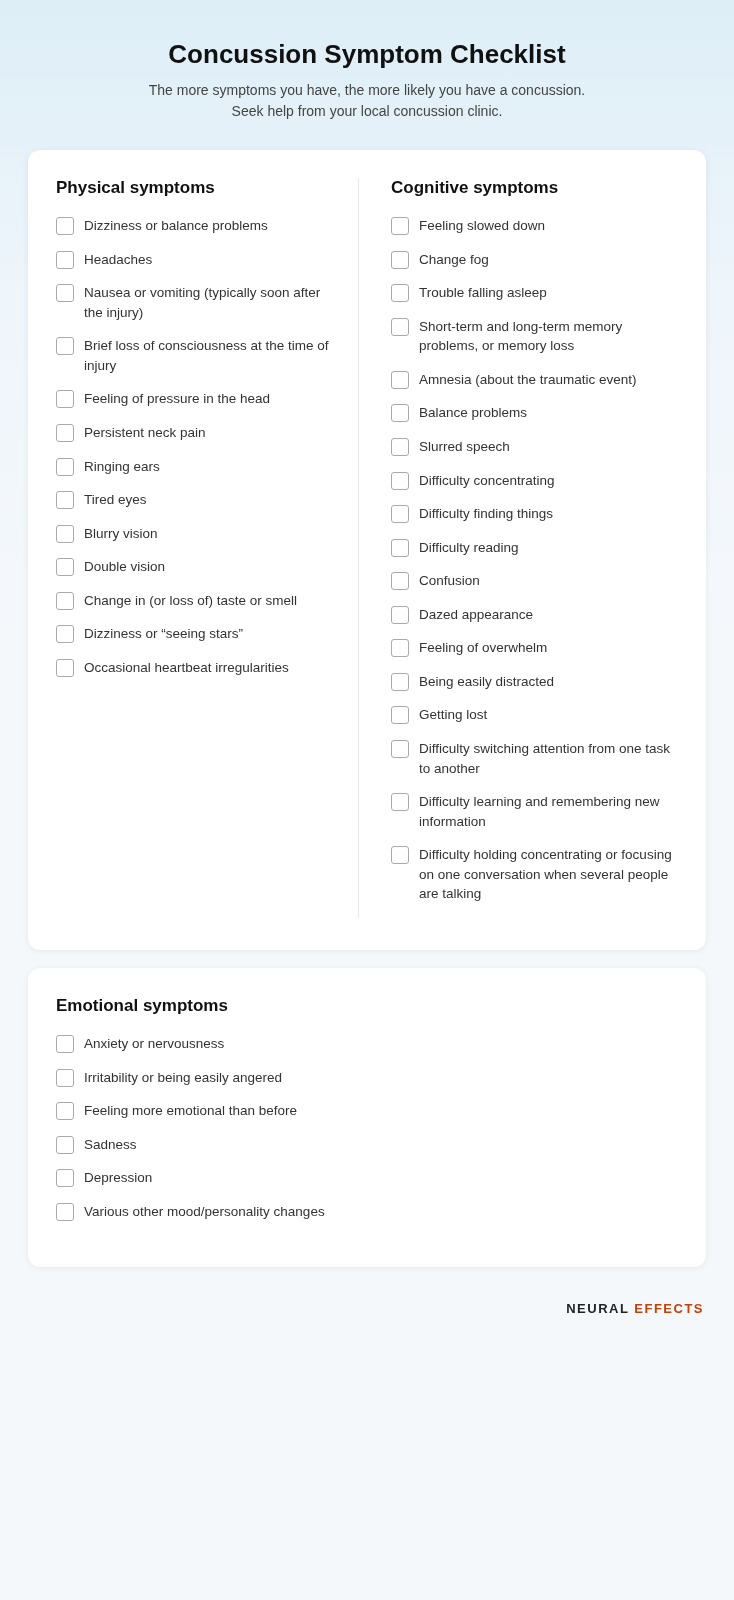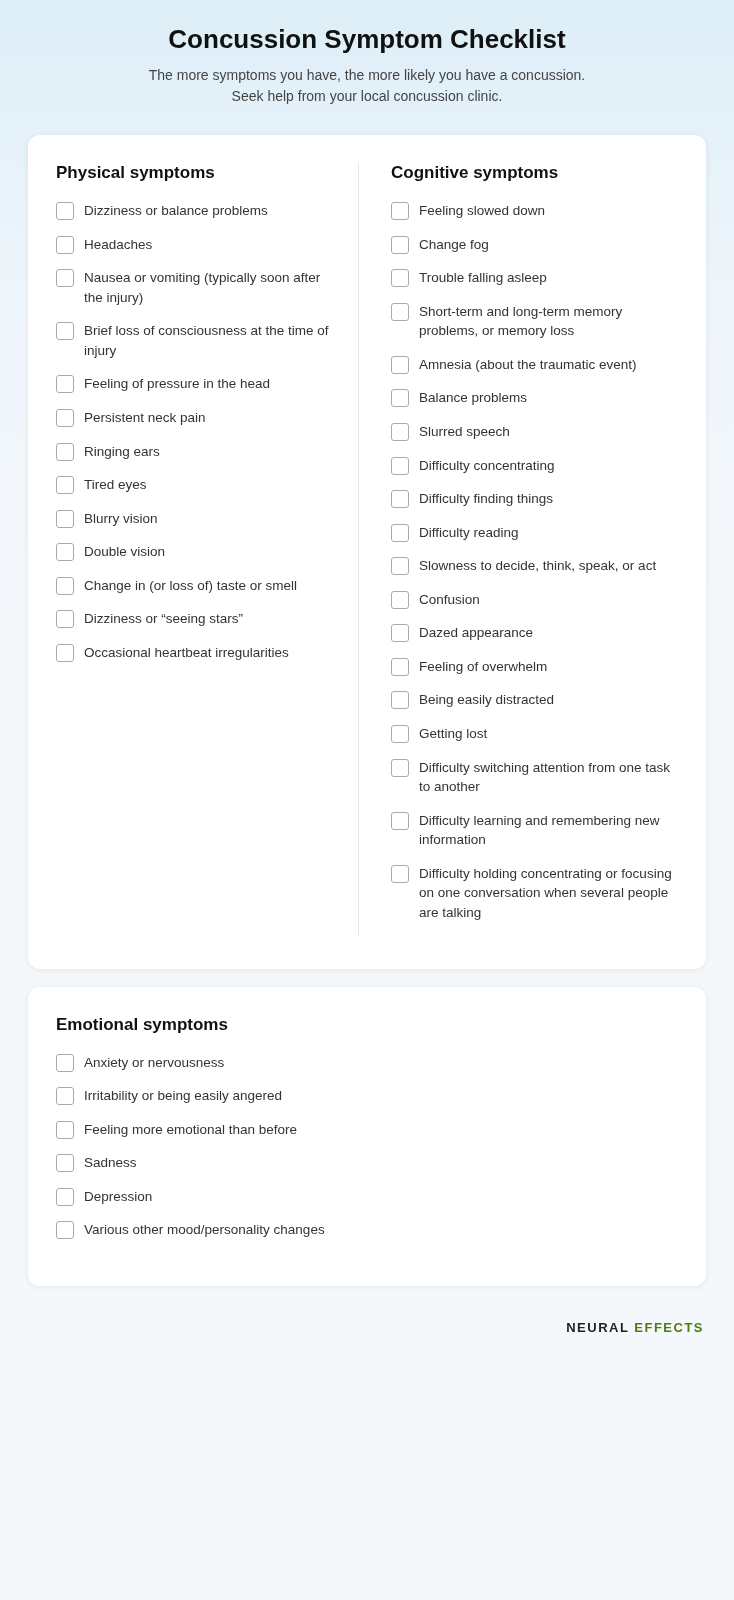--- a/index.html
+++ b/index.html
@@ -7,21 +7,21 @@
     body {
       width: 734px;
       min-height: 1600px;
       background: linear-gradient(180deg, #ddeef7 0%, #eef5fb 18%, #f5f8fb 40%);
       font-family: -apple-system, BlinkMacSystemFont, 'Segoe UI', Arial, sans-serif;
       color: #222;
     }
 
     .header {
       text-align: center;
-      padding: 24px 60px 28px;
+      padding: 39px 60px 28px;
     }
 
     .header h1 {
       font-size: 26px;
       font-weight: 700;
       color: #111;
       margin-bottom: 10px;
     }
 
     .header p {
@@ -93,21 +93,21 @@
 
     .brand {
       font-size: 13px;
       font-weight: 700;
       letter-spacing: 1.5px;
       color: #222;
       text-transform: uppercase;
     }
 
     .brand-highlight {
-      color: #4d7c0f;
+      color: #c2410c;
       text-align: center;
     }
   </style>
 </head>
 <body>
 
 <div class="header">
   <h1>Concussion Symptom Checklist</h1>
   <p>The more symptoms you have, the more likely you have a concussion.<br>Seek help from your local concussion clinic.</p>
 </div>
@@ -209,24 +209,20 @@
           <li>
             <span class="checkbox"></span>
             <span>Difficulty finding things</span>
           </li>
           <li>
             <span class="checkbox"></span>
             <span>Difficulty reading</span>
           </li>
           <li>
             <span class="checkbox"></span>
-            <span>Slowness to decide, think, speak, or act</span>
-          </li>
-          <li>
-            <span class="checkbox"></span>
             <span>Confusion</span>
           </li>
           <li>
             <span class="checkbox"></span>
             <span>Dazed appearance</span>
           </li>
           <li>
             <span class="checkbox"></span>
             <span>Feeling of overwhelm</span>
           </li>

